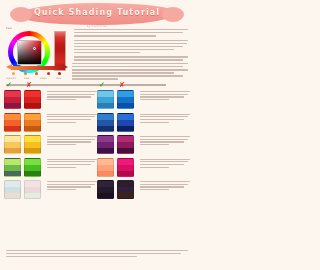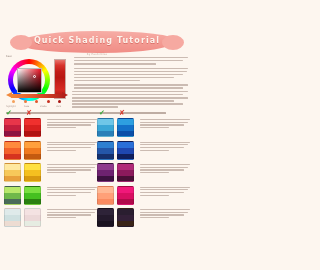--- a/index.html
+++ b/index.html
@@ -2,21 +2,21 @@
 <html><head>
 <meta charset="utf-8">
 <style>
   html,body{margin:0;padding:0;}
   body{
     width:194px;height:270px;overflow:hidden;
     background:#fdf6ef;
     font-family:"DejaVu Sans",sans-serif;
     color:#6b5a52;
   }
-  .page{position:relative;width:194px;height:218px;box-sizing:border-box;margin-top:28px;}
+  .page{position:relative;width:194px;height:218px;box-sizing:border-box;}
 
   
   .banner{position:absolute;left:18px;top:3px;width:158px;height:22px;}
   .banner .blob{
     position:absolute;inset:0;
     background:linear-gradient(180deg,#f6ada6 0%,#f49d95 45%,#f08d86 100%);
     border-radius:50% 50% 48% 52% / 58% 42% 56% 44%;
     filter:blur(.2px);
   }
   .banner .blob:after{

